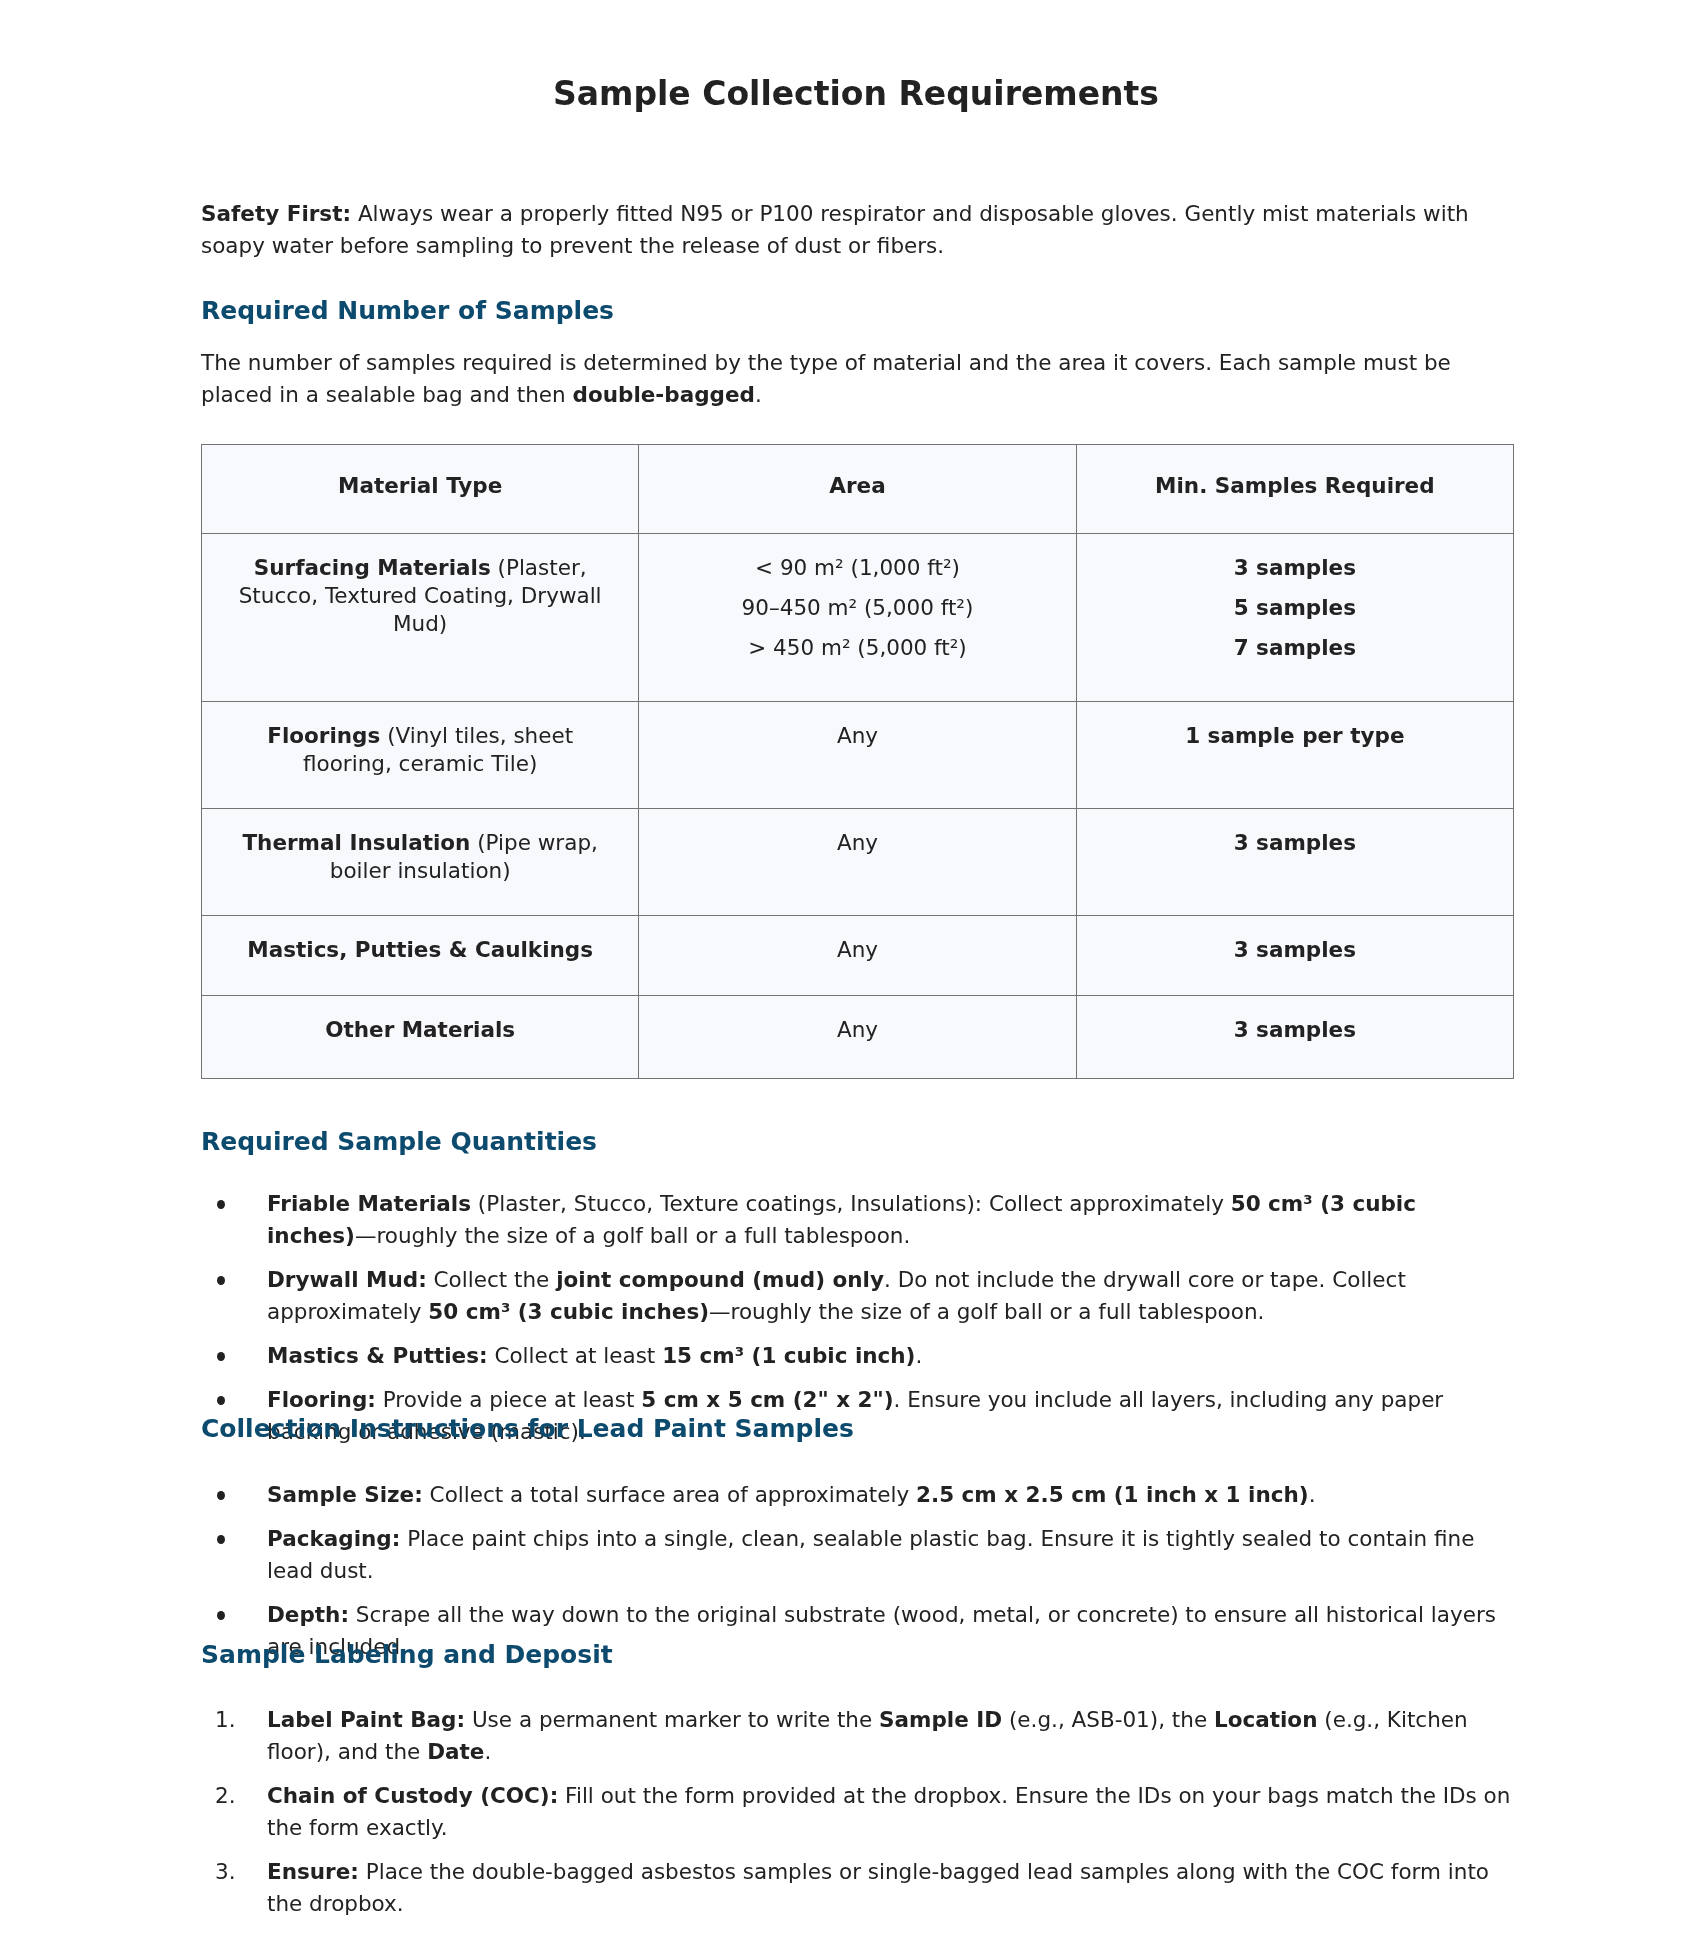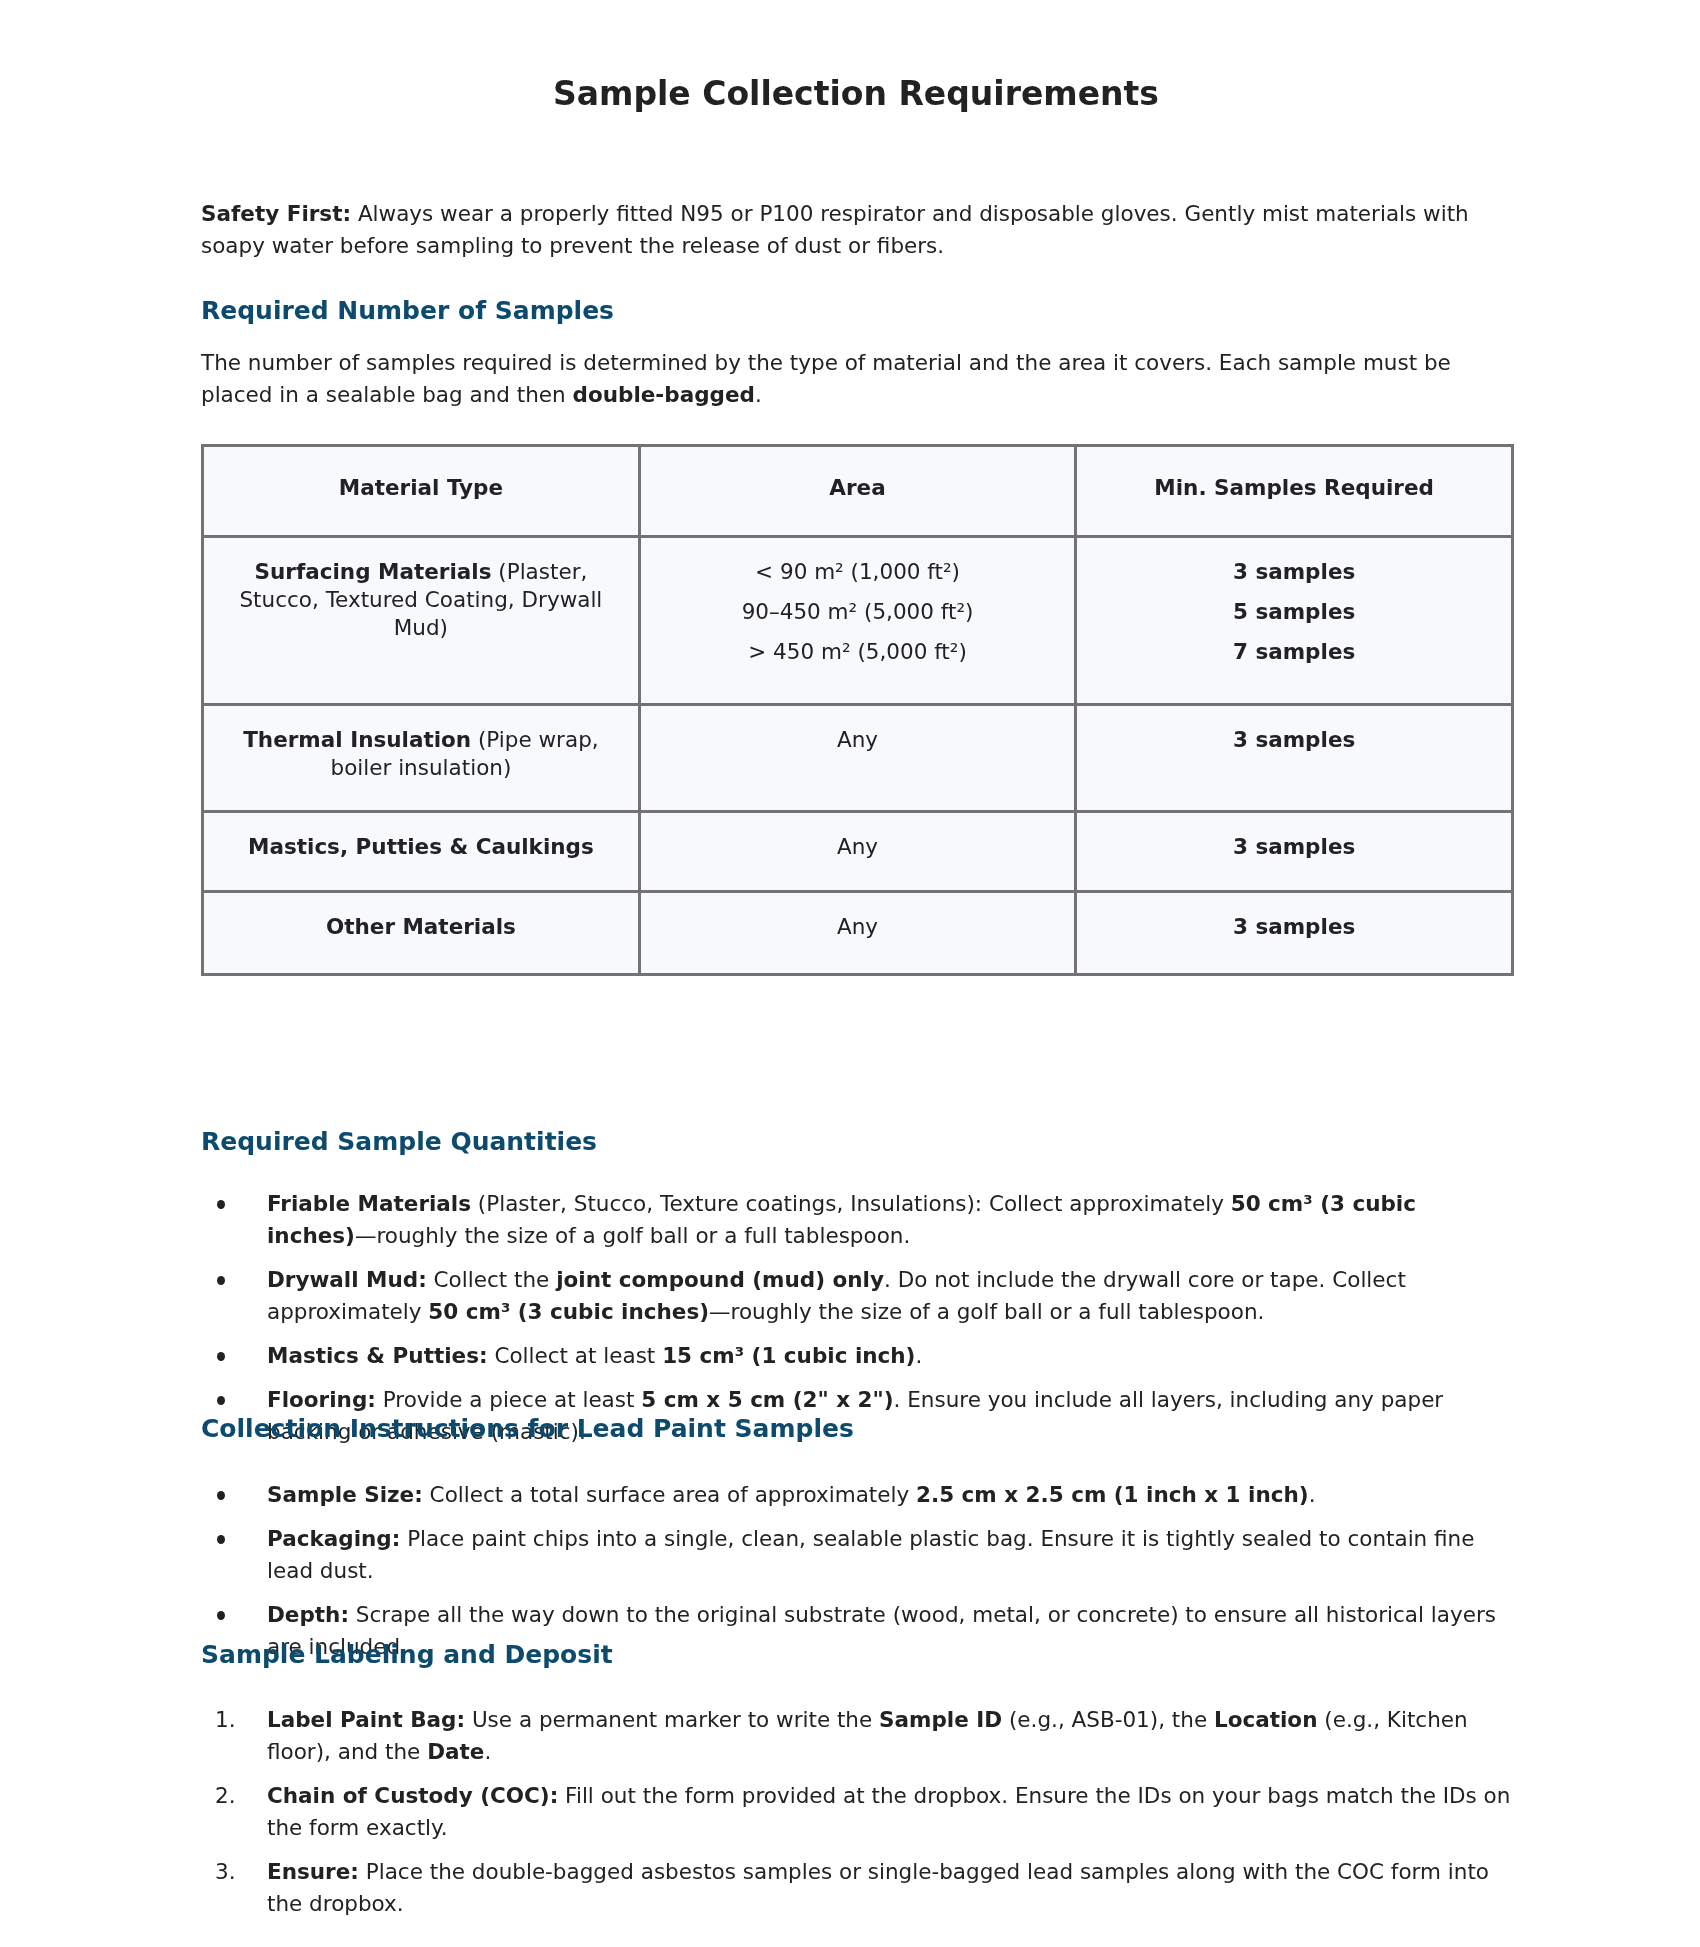--- a/index.html
+++ b/index.html
@@ -47,21 +47,21 @@
     position: absolute;
     left: 0;
     top: 444px;
     width: 1313px;
     border-collapse: collapse;
     background: #f8f9fd;
     font-size: 21.5px;
     color: #222;
   }
   table.req th, table.req td {
-    border: 3px solid #737373;
+    border: 1px solid #737373;
     text-align: center;
     vertical-align: top;
     padding: 0 22px;
   }
   table.req th {
     height: 80px;
     vertical-align: middle;
     font-weight: bold;
     padding-bottom: 8px;
   }
@@ -135,20 +135,25 @@
           <div>90–450 m² (5,000 ft²)</div>
           <div>&gt; 450 m² (5,000 ft²)</div>
         </td>
         <td class="stack" style="font-weight:bold; line-height:28px;">
           <div style="margin-bottom:12px;">3 samples</div>
           <div style="margin-bottom:12px;">5 samples</div>
           <div>7 samples</div>
         </td>
       </tr>
       <tr style="height:107px;">
+        <td><b>Floorings</b><span> (Vinyl tiles, sheet flooring, ceramic Tile)</span></td>
+        <td>Any</td>
+        <td style="font-weight:bold;">1 sample per type</td>
+      </tr>
+      <tr style="height:107px;">
         <td><b>Thermal Insulation</b><span> (Pipe wrap, boiler insulation)</span></td>
         <td>Any</td>
         <td style="font-weight:bold;">3 samples</td>
       </tr>
       <tr style="height:80px;">
         <td><b>Mastics, Putties &amp; Caulkings</b><span></span></td>
         <td>Any</td>
         <td style="font-weight:bold;">3 samples</td>
       </tr>
       <tr style="height:83px;">

